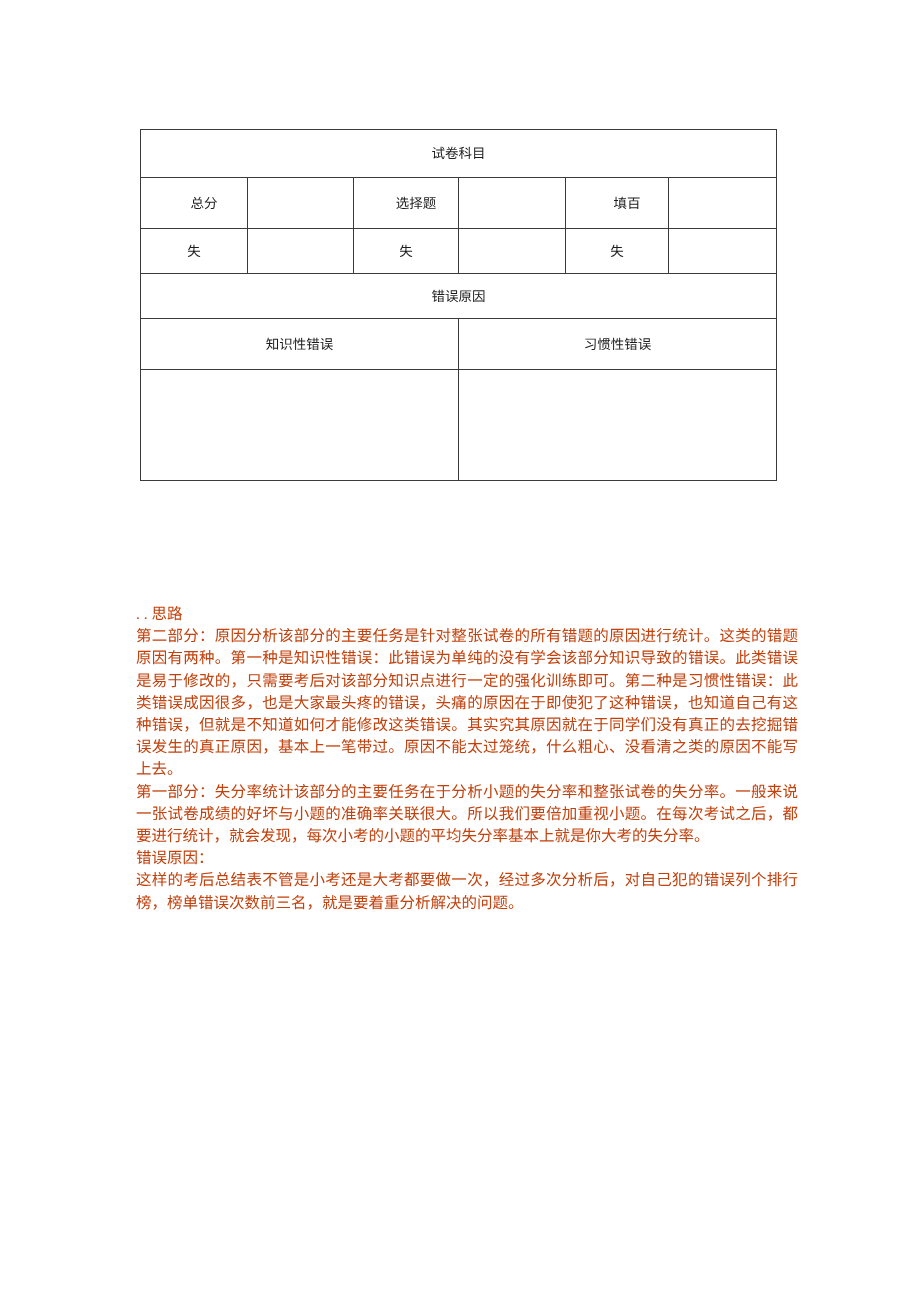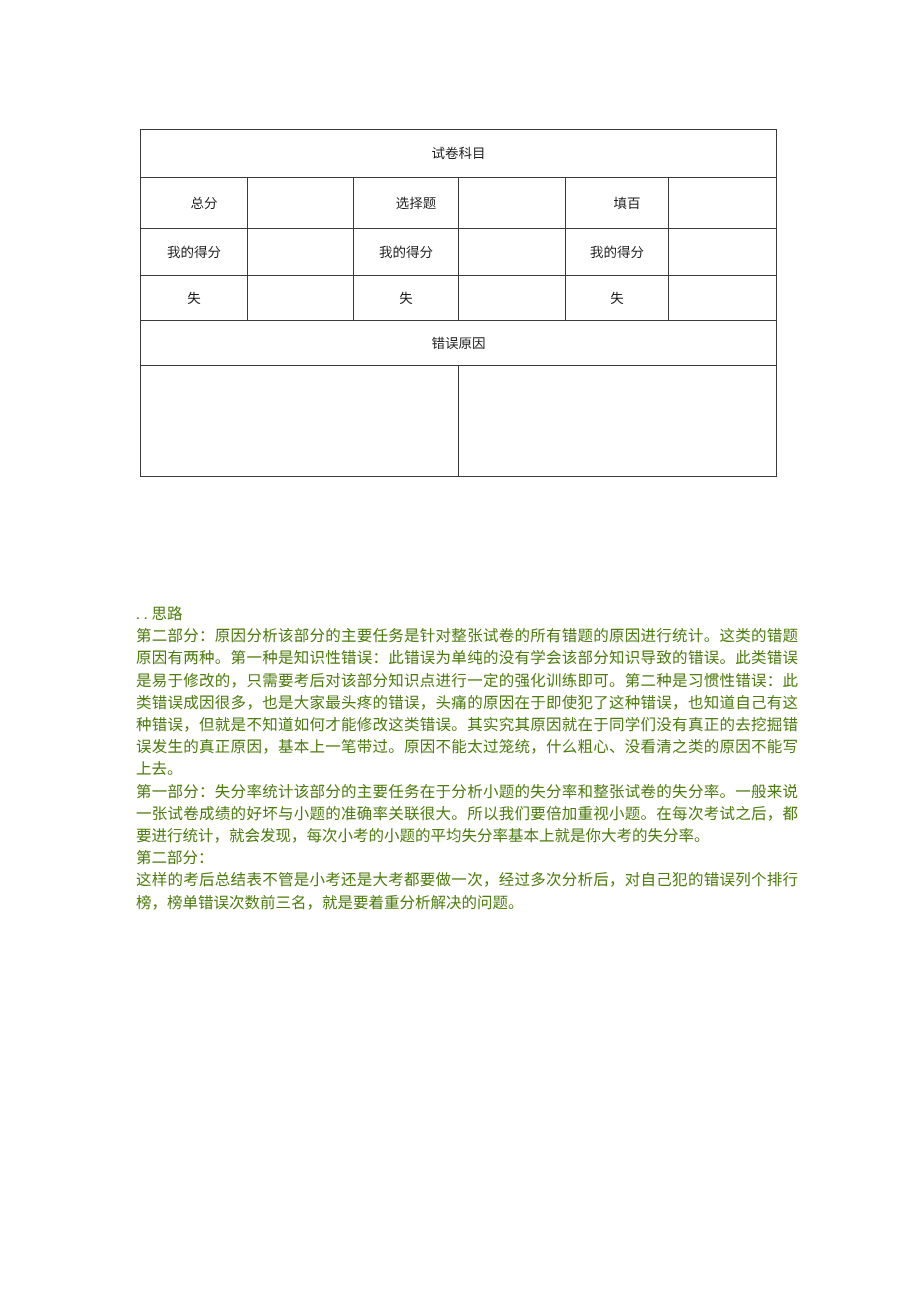--- a/index.html
+++ b/index.html
@@ -59,21 +59,21 @@
 
   
   .body-text {
     position: absolute;
     left: 136px;
     top: 603px;
     width: 662px;
     font-family: "Liberation Serif", "DejaVu Serif", serif;
     font-size: 15.5px;
     line-height: 22.2px;
-    color: #4d7c0f;
+    color: #c2410c;
     text-align: justify;
     text-justify: inter-ideograph;
   }
   .body-text p {
     margin: 0;
     padding: 0;
     text-indent: 0;
   }
   .p-short { text-align: left; }
 </style>
@@ -99,58 +99,54 @@
 
         <tr class="r-head">
           <td>总分</td>
           <td></td>
           <td>选择题</td>
           <td></td>
           <td>填百</td>
           <td></td>
         </tr>
 
-        <tr class="r-score">
-          <td>我的得分</td>
-          <td></td>
-          <td>我的得分</td>
-          <td></td>
-          <td>我的得分</td>
-          <td></td>
-        </tr>
 
         <tr class="r-loss">
           <td>失</td>
           <td></td>
           <td>失</td>
           <td></td>
           <td>失</td>
           <td></td>
         </tr>
 
         <tr class="r-reason-title">
           <td colspan="6">错误原因</td>
         </tr>
 
+        <tr class="r-reason-head">
+          <td colspan="3">知识性错误</td>
+          <td colspan="3">习惯性错误</td>
+        </tr>
 
         <tr class="r-reason-body">
           <td colspan="3"></td>
           <td colspan="3"></td>
         </tr>
       </tbody>
     </table>
   </div>
 
   <div class="body-text">
     <p class="p-short">. . 思路</p>
 
     <p>第二部分：原因分析该部分的主要任务是针对整张试卷的所有错题的原因进行统计。这类的错题原因有两种。第一种是知识性错误：此错误为单纯的没有学会该部分知识导致的错误。此类错误是易于修改的，只需要考后对该部分知识点进行一定的强化训练即可。第二种是习惯性错误：此类错误成因很多，也是大家最头疼的错误，头痛的原因在于即使犯了这种错误，也知道自己有这种错误，但就是不知道如何才能修改这类错误。其实究其原因就在于同学们没有真正的去挖掘错误发生的真正原因，基本上一笔带过。原因不能太过笼统，什么粗心、没看清之类的原因不能写上去。</p>
 
     <p>第一部分：失分率统计该部分的主要任务在于分析小题的失分率和整张试卷的失分率。一般来说一张试卷成绩的好坏与小题的准确率关联很大。所以我们要倍加重视小题。在每次考试之后，都要进行统计，就会发现，每次小考的小题的平均失分率基本上就是你大考的失分率。</p>
 
-    <p class="p-short">第二部分：</p>
+    <p class="p-short">错误原因：</p>
 
 
 
     <p>这样的考后总结表不管是小考还是大考都要做一次，经过多次分析后，对自己犯的错误列个排行榜，榜单错误次数前三名，就是要着重分析解决的问题。</p>
   </div>
 
 </div>
 
 </body></html>

